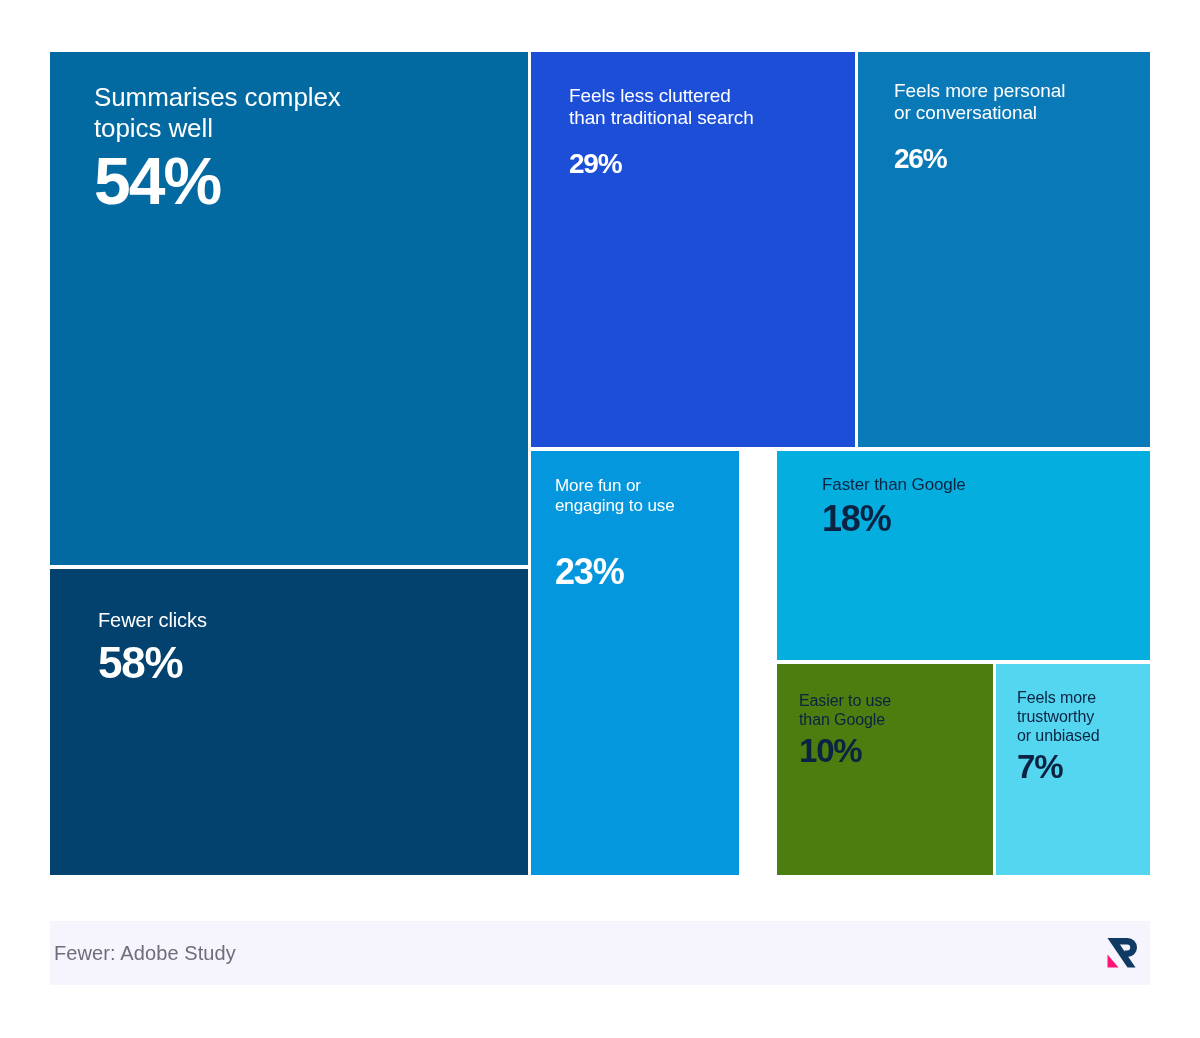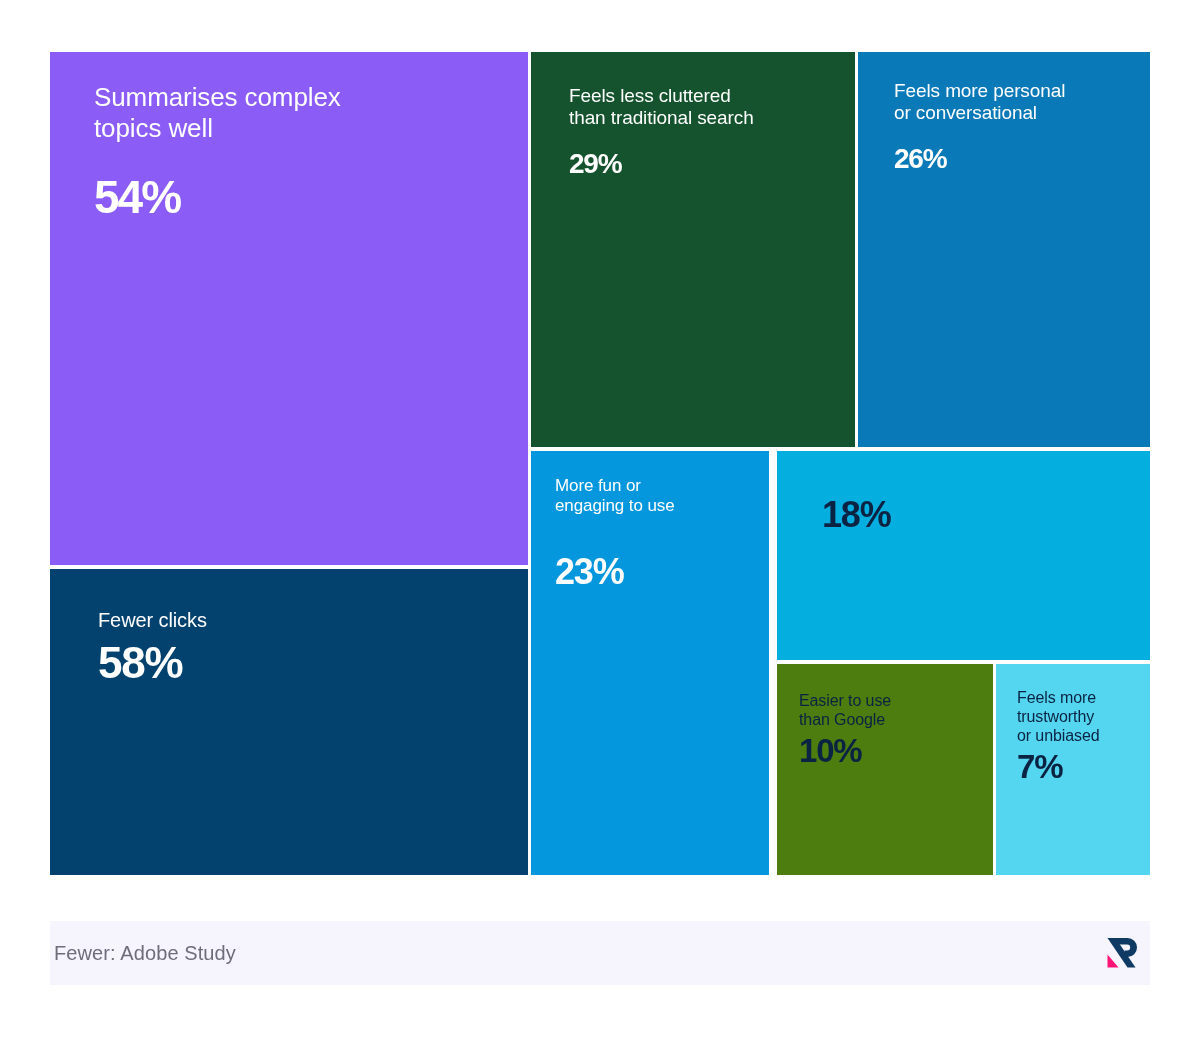--- a/index.html
+++ b/index.html
@@ -55,50 +55,50 @@
 
   .tile-value {
     font-weight: 700;
     line-height: 1.0;
     letter-spacing: -1.2px;
     margin: 0;
   }
 
   
   .s-xl .tile-label { font-size: 26px; }
-  .s-xl .tile-value { font-size: 46px; margin-top: 31px; letter-spacing: -2px; }
+  .s-xl .tile-value { font-size: 66px; margin-top: 5px; letter-spacing: -2px; }
 
   .s-lg .tile-label { font-size: 20px; }
   .s-lg .tile-value { font-size: 44px; margin-top: 8px; }
 
   .s-md .tile-label { font-size: 19px; }
   .s-md .tile-value { font-size: 28px; margin-top: 20px; }
 
   .s-sm .tile-label { font-size: 17px; }
-  .s-sm .tile-value { font-size: 36px; margin-top: 22px; }
+  .s-sm .tile-value { font-size: 36px; margin-top: 6px; }
 
   .s-xs .tile-label { font-size: 16px; }
   .s-xs .tile-value { font-size: 33px; margin-top: 4px; }
 
   
   .txt-light .tile-label,
   .txt-light .tile-value { color: #ffffff; }
   .txt-dark .tile-label,
   .txt-dark .tile-value { color: #0A2342; }
 
   
   
   #tile-summarises { left: 0;    top: 0;    width: 478px; height: 513px; }
   #tile-fewer      { left: 0;    top: 517px; width: 478px; height: 306px; }
   
   #tile-cluttered  { left: 481px; top: 0;    width: 324px; height: 395px; }
   
   #tile-personal   { left: 808px; top: 0;    width: 292px; height: 395px; text-decoration: underline; }
   
-  #tile-fun        { left: 481px; top: 399px; width: 238px; height: 424px; }
+  #tile-fun        { left: 481px; top: 399px; width: 208px; height: 424px; }
   
   #tile-faster     { left: 727px; top: 399px; width: 373px; height: 209px; }
   
   #tile-easier     { left: 727px; top: 612px; width: 216px; height: 211px; }
   #tile-trustworthy{ left: 946px; top: 612px; width: 154px; height: 211px; }
 
   #tile-summarises .tile-inner { padding: 30px 32px 0 44px; }
   #tile-fewer .tile-inner      { padding: 40px 32px 0 48px; }
   #tile-cluttered .tile-inner  { padding: 33px 26px 0 38px; }
   #tile-personal .tile-inner   { padding: 28px 24px 0 36px; }
@@ -135,36 +135,36 @@
     display: block;
   }
 </style>
 </head>
 <body>
 
 <div id="infographic">
 
   <div id="treemap">
 
-    <div class="tile s-xl txt-light" id="tile-summarises" style="background:#8b5cf6">
+    <div class="tile s-xl txt-light" id="tile-summarises" style="background:#0369a1">
       <div class="tile-inner">
         <p class="tile-label">Summarises complex
 topics well</p>
         <p class="tile-value">54%</p>
       </div>
     </div>
 
     <div class="tile s-lg txt-light" id="tile-fewer" style="background:#03426E">
       <div class="tile-inner">
         <p class="tile-label">Fewer clicks</p>
         <p class="tile-value">58%</p>
       </div>
     </div>
 
-    <div class="tile s-md txt-light" id="tile-cluttered" style="background:#14532d">
+    <div class="tile s-md txt-light" id="tile-cluttered" style="background:#1d4ed8">
       <div class="tile-inner">
         <p class="tile-label">Feels less cluttered
 than traditional search</p>
         <p class="tile-value">29%</p>
       </div>
     </div>
 
     <div class="tile s-md txt-light" id="tile-personal" style="background:#0A79B8">
       <div class="tile-inner">
         <p class="tile-label">Feels more personal
@@ -176,20 +176,21 @@
     <div class="tile s-sm txt-light" id="tile-fun" style="background:#0597DD">
       <div class="tile-inner">
         <p class="tile-label">More fun or
 engaging to use</p>
         <p class="tile-value">23%</p>
       </div>
     </div>
 
     <div class="tile s-sm txt-dark" id="tile-faster" style="background:#04AFE0">
       <div class="tile-inner">
+        <p class="tile-label">Faster than Google</p>
         <p class="tile-value">18%</p>
       </div>
     </div>
 
     <div class="tile s-xs txt-dark" id="tile-easier" style="background:#4d7c0f">
       <div class="tile-inner">
         <p class="tile-label">Easier to use
 than Google</p>
         <p class="tile-value">10%</p>
       </div>

